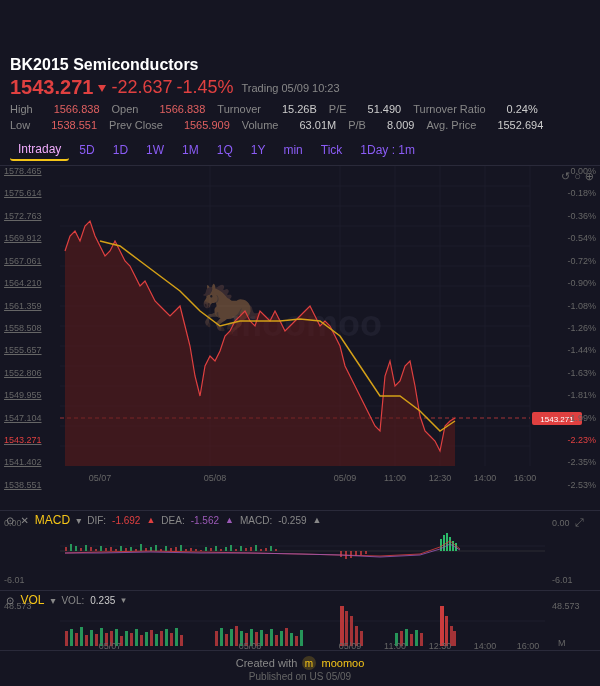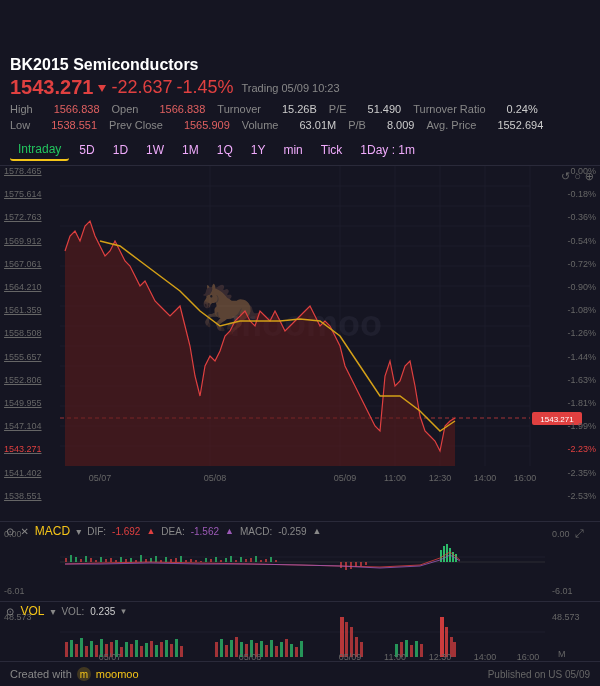--- a/index.html
+++ b/index.html
@@ -65,26 +65,26 @@
       display: flex;
       align-items: center;
       padding: 4px 10px;
       gap: 2px;
       background: #151522;
       border-bottom: 1px solid #2a2a3a;
     }
     .tab {
       padding: 3px 8px;
       font-size: 12px;
-      color: #f0abfc;
+      color: #8b5cf6;
       cursor: pointer;
       border-radius: 3px;
     }
     .tab.active {
-      color: #22c55e;
+      color: #f0abfc;
       border-bottom: 2px solid #f5c518;
     }
     .main-chart {
       flex: 1;
       position: relative;
       overflow: hidden;
     }
     .macd-panel {
       height: 80px;
       position: relative;
@@ -104,28 +104,29 @@
       display: flex;
       gap: 6px;
       align-items: center;
       z-index: 10;
     }
     .panel-indicator { color: #f5c518; font-size: 12px; }
     .dif-val { color: #e04040; }
     .dea-val { color: #9b59b6; }
     .macd-val { color: #888; }
     .footer {
-      padding: 4px 10px;
+      padding: 4px 2px;
       display: flex;
       justify-content: space-between;
       align-items: center;
       background: #151522;
       border-top: 1px solid #2a2a3a;
       font-size: 10px;
       color: #666;
+      flex-direction: column;
     }
     .moo-logo {
       display: flex;
       align-items: center;
       gap: 4px;
       color: #888;
       font-size: 11px;
     }
     .reset-icons {
       position: absolute;

